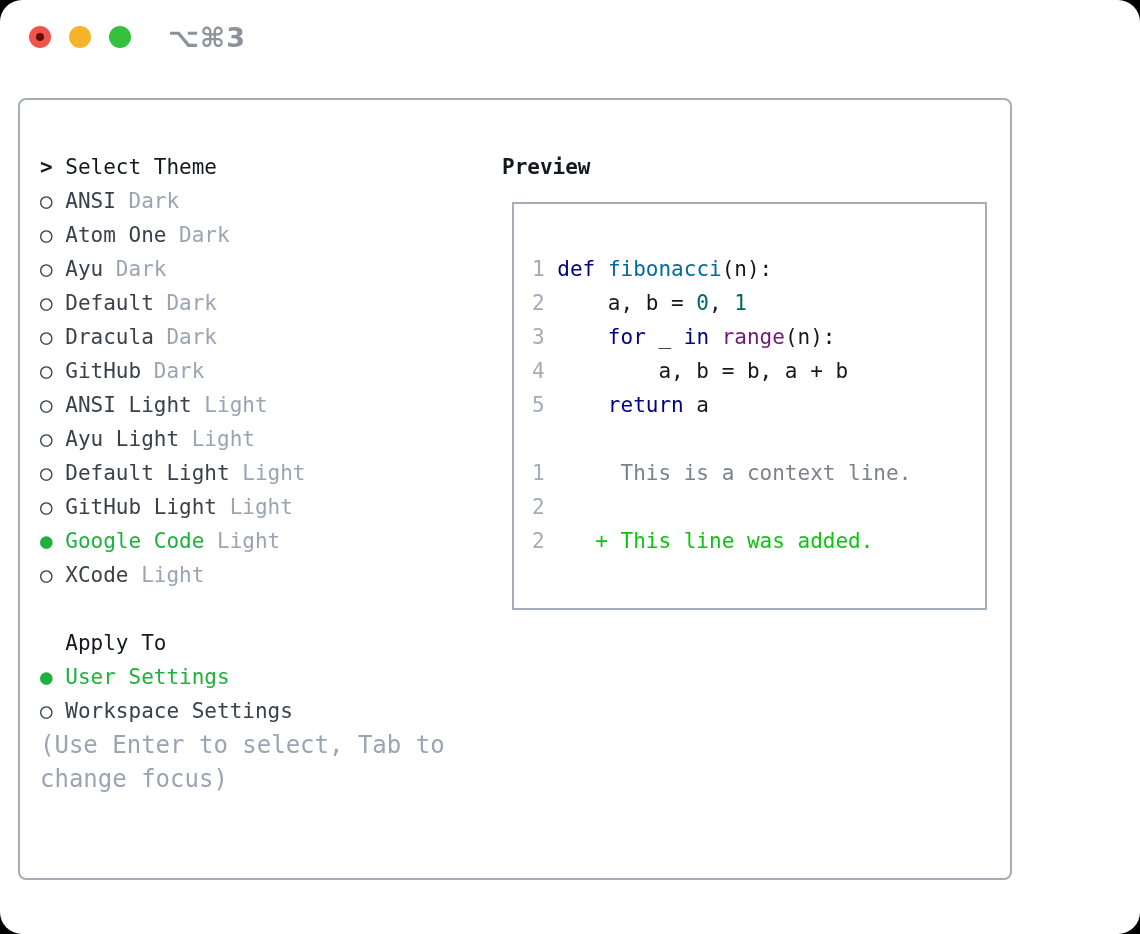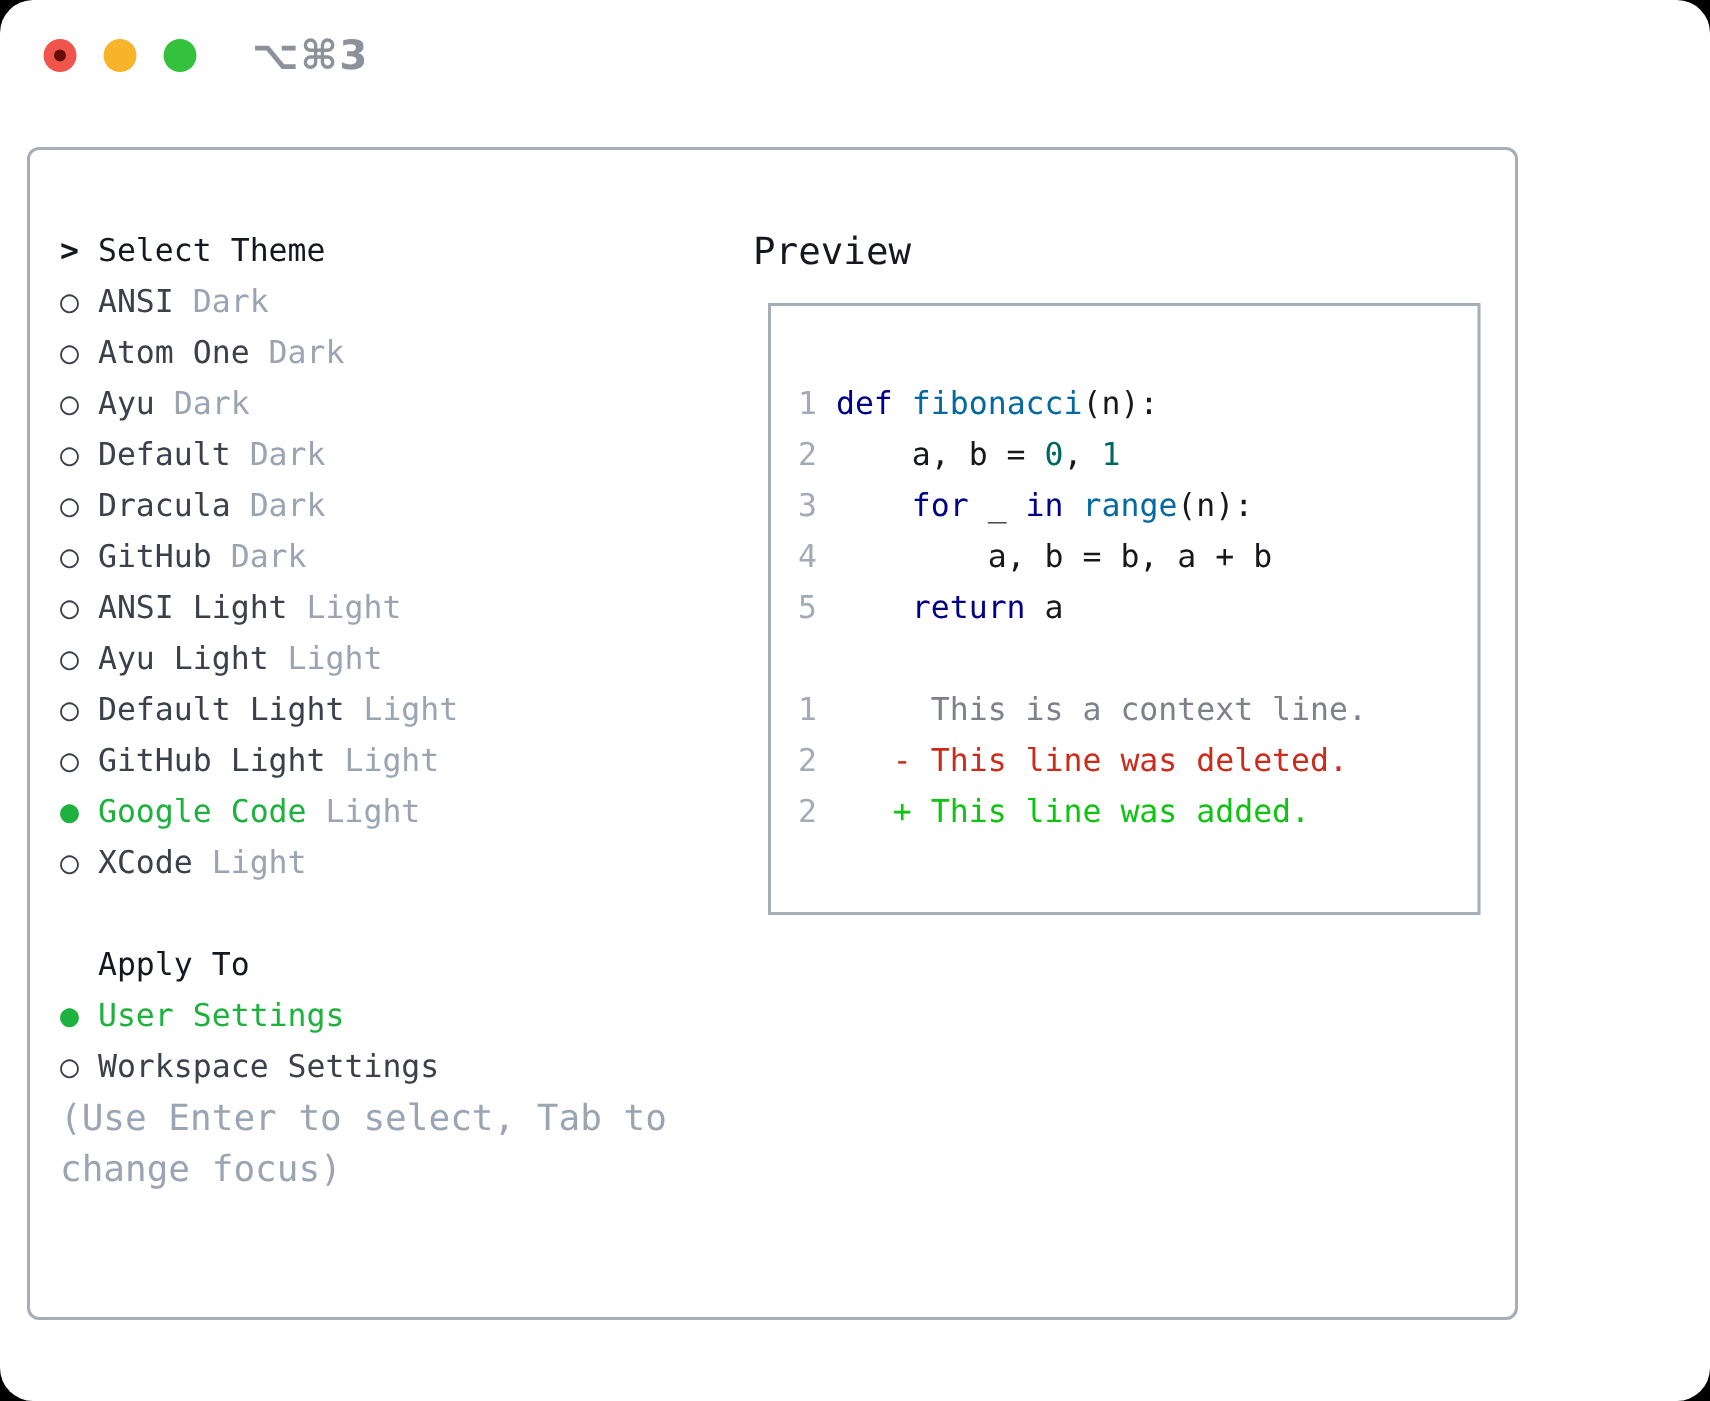--- a/index.html
+++ b/index.html
@@ -24,21 +24,21 @@
   .row.selected .bullet,.row.selected .label{color:var(--c-accent_green);}
   .header-row .bullet{font-weight:bold;color:var(--c-heading);}
   .header-row .label{font-weight:normal;color:var(--c-heading);}
   .subheader .label{color:var(--c-heading);}
   
   .left-col{position:absolute;left:20px;top:50px;}
   .gap-before{margin-top:34px;}
   .help{max-width:420px;font-size:24px;line-height:34px;color:var(--c-muted);}
   
   .preview-header{position:absolute;left:482px;top:50px;height:34px;display:flex;align-items:center;
-                  font-size:25px;font-weight:normal;color:var(--c-heading);}
+                  font-size:21px;font-weight:bold;color:var(--c-heading);}
   .preview-box{position:absolute;left:492px;top:102px;width:475px;height:408px;
                border:2px solid var(--c-border);box-sizing:border-box;background:#fff;
                padding:48px 0 0 18px;overflow:hidden;}
   .cline{display:flex;height:34px;align-items:center;font-size:21px;}
   .cline .ln{flex:none;width:1ch;margin-right:1ch;color:var(--c-ln);}
   .cline .src{white-space:pre;}
   .diff-block{margin-top:34px;}
 </style>
 </head>
 <body>
@@ -149,39 +149,38 @@
         <div class="cline">
           <span class="ln">1</span>
           <span class="src"><span style="color: rgb(0, 0, 136);">def</span><span style="color: rgb(22, 24, 29);"> </span><span style="color: #0369a1;">fibonacci</span><span style="color: rgb(22, 24, 29);">(n):</span></span>
         </div>
         <div class="cline">
           <span class="ln">2</span>
           <span class="src"><span style="color: rgb(22, 24, 29);">    a, b = </span><span style="color: rgb(0, 102, 102);">0</span><span style="color: rgb(22, 24, 29);">, </span><span style="color: rgb(0, 102, 102);">1</span></span>
         </div>
         <div class="cline">
           <span class="ln">3</span>
-          <span class="src"><span style="color: rgb(22, 24, 29);">    </span><span style="color: rgb(0, 0, 136);">for</span><span style="color: rgb(22, 24, 29);"> _ </span><span style="color: rgb(0, 0, 136);">in</span><span style="color: rgb(22, 24, 29);"> </span><span style="color: #0369a1;">range</span><span style="color: rgb(22, 24, 29);">(n):</span></span>
+          <span class="src"><span style="color: rgb(22, 24, 29);">    </span><span style="color: rgb(0, 0, 136);">for</span><span style="color: rgb(22, 24, 29);"> _ </span><span style="color: rgb(0, 0, 136);">in</span><span style="color: rgb(22, 24, 29);"> </span><span style="color: #701a75;">range</span><span style="color: rgb(22, 24, 29);">(n):</span></span>
         </div>
         <div class="cline">
           <span class="ln">4</span>
           <span class="src"><span style="color: rgb(22, 24, 29);">        a, b = b, a + b</span></span>
         </div>
         <div class="cline">
           <span class="ln">5</span>
           <span class="src"><span style="color: rgb(22, 24, 29);">    </span><span style="color: rgb(0, 0, 136);">return</span><span style="color: rgb(22, 24, 29);"> a</span></span>
         </div>
       </div>
       <div class="diff-block">
         <div class="cline">
           <span class="ln">1</span>
           <span class="src"><span style="color: rgb(125, 130, 138);">     This is a context line.</span></span>
         </div>
         <div class="cline">
           <span class="ln">2</span>
-          <span class="src"><span style="color: rgb(205, 43, 26);">   - This line was deleted.</span></span>
         </div>
         <div class="cline">
           <span class="ln">2</span>
           <span class="src"><span style="color: rgb(14, 196, 16);">   + This line was added.</span></span>
         </div>
       </div>
     </div>
 
   </div>
 </div>

